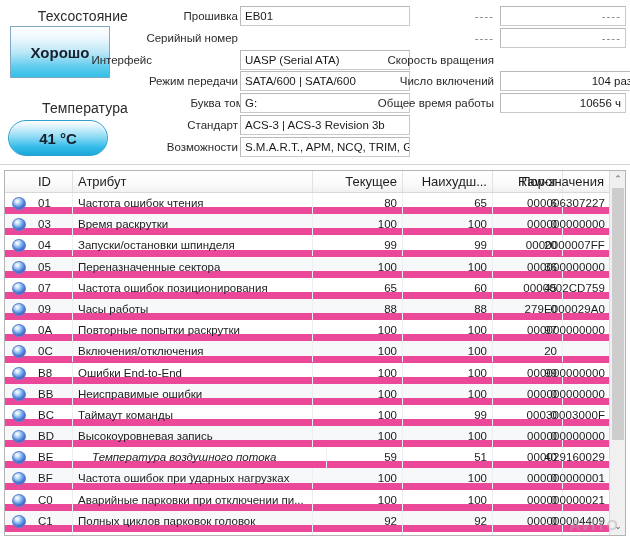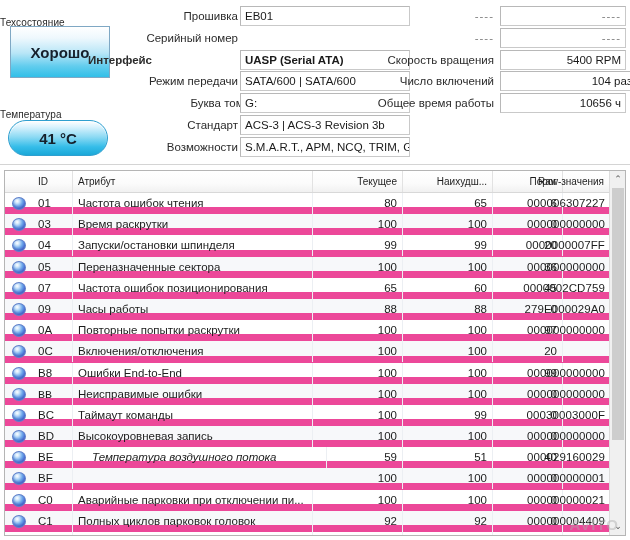--- a/index.html
+++ b/index.html
@@ -26,25 +26,24 @@
 
   
   .status-block {
     position: absolute;
     left: 0; top: 0;
     width: 128px; height: 166px;
   }
   .status-caption {
     position: absolute;
     left: 0; width: 128px;
-    text-align: left;
-    font-size: 10px;
+    text-align: right;
+    font-size: 14px;
     color: #2a2a2a;
     letter-spacing: .1px;
-    margin-top: 9px;
   }
   .status-caption.health { top: 8px; }
   .status-caption.temp { top: 100px; }
 
   .health-box {
     position: absolute;
     left: 10px; top: 26px;
     width: 100px; height: 52px;
     border: 1px solid #7fa8c4;
     background: linear-gradient(to bottom,
@@ -139,21 +138,21 @@
   .thead {
     position: relative;
     height: 22px;
     background: linear-gradient(to bottom, #ffffff 0%, #fbfbfb 60%, #f1f1f1 100%);
     border-bottom: 1px solid #d8d8d8;
   }
   .th {
     position: absolute;
     top: 0; height: 21px;
     line-height: 21px;
-    font-size: 10px;
+    font-size: 13px;
     color: #1d1d1d;
     padding: 0 5px;
     border-right: 1px solid #e2e2e2;
     white-space: nowrap;
     overflow: hidden;
   }
   .th.num { text-align: right; }
 
   .rows {
     position: relative;
@@ -243,21 +242,21 @@
     </div>
 
     <div id="fields-left">
         <div class="field-row" style="left: 0px; top: 6px; width: 410px;">
           <div class="field-label" style="right: 172px;">Прошивка</div>
           <div class="field-box" style="left: 240px; width: 170px;">EB01</div>
         </div>
         <div class="field-row" style="left: 0px; top: 27.8px; width: 410px;">
           <div class="field-label" style="right: 172px;">Серийный номер</div>
         </div>
-        <div class="field-row" style="left: 0px; top: 49.6px; width: 324px; font-weight: bold;">
+        <div class="field-row" style="left: 0px; top: 49.6px; width: 324px;">
           <div class="field-label" style="right: 172px;">Интерфейс</div>
           <div class="field-box" style="left: 240px; width: 170px;">UASP (Serial ATA)</div>
         </div>
         <div class="field-row" style="left: 0px; top: 71.4px; width: 410px;">
           <div class="field-label" style="right: 172px;">Режим передачи</div>
           <div class="field-box" style="left: 240px; width: 170px;">SATA/600 | SATA/600</div>
         </div>
         <div class="field-row" style="left: 0px; top: 93.2px; width: 410px;">
           <div class="field-label" style="right: 160px;">Буква тома</div>
           <div class="field-box" style="left: 240px; width: 170px;">G:</div>
@@ -275,21 +274,20 @@
         <div class="field-row" style="left: 414px; top: 6px; width: 212px;">
           <div class="field-label dash-label" style="right: 132px;">----</div>
           <div class="field-box right dash-value" style="left: 86px; width: 126px;">----</div>
         </div>
         <div class="field-row" style="left: 414px; top: 27.8px; width: 212px;">
           <div class="field-label dash-label" style="right: 132px;">----</div>
           <div class="field-box right dash-value" style="left: 86px; width: 126px;">----</div>
         </div>
         <div class="field-row" style="left: 414px; top: 49.6px; width: 212px;">
           <div class="field-label" style="right: 132px;">Скорость вращения</div>
-          <div class="field-box right" style="left: 86px; width: 126px;">5400 RPM</div>
         </div>
         <div class="field-row" style="left: 414px; top: 71.4px; width: 212px;">
           <div class="field-label" style="right: 132px;">Число включений</div>
           <div class="field-box right" style="left: 86px; width: 137px;">104 раз</div>
         </div>
         <div class="field-row" style="left: 414px; top: 93.2px; width: 212px;">
           <div class="field-label" style="right: 132px;">Общее время работы</div>
           <div class="field-box right" style="left: 86px; width: 126px;">10656 ч</div>
         </div>
       </div>
@@ -385,21 +383,21 @@
           <div class="orb"></div>
           <div class="cell" style="left: 28px; width: 40px;">B8</div>
           <div class="cell" style="left: 68px; width: 240px;">Ошибки End-to-End</div>
           <div class="cell num" style="left: 308px; width: 90px;">100</div>
           <div class="cell num" style="left: 398px; width: 90px;">100</div>
           <div class="cell num" style="left: 488px; width: 70px;">99</div>
           <div class="cell raw" style="left: 478px; width: 127px; border-right: none;">000000000000</div>
         </div>
         <div class="trow alt">
           <div class="orb"></div>
-          <div class="cell" style="left: 28px; width: 40px; font-family: Liberation Mono, monospace;">BB</div>
+          <div class="cell" style="left: 28px; width: 40px;">BB</div>
           <div class="cell" style="left: 68px; width: 240px;">Неисправимые ошибки</div>
           <div class="cell num" style="left: 308px; width: 90px;">100</div>
           <div class="cell num" style="left: 398px; width: 90px;">100</div>
           <div class="cell num" style="left: 488px; width: 70px;">0</div>
           <div class="cell raw" style="left: 478px; width: 127px; border-right: none;">000000000000</div>
         </div>
         <div class="trow">
           <div class="orb"></div>
           <div class="cell" style="left: 28px; width: 40px;">BC</div>
           <div class="cell" style="left: 68px; width: 240px;">Таймаут команды</div>
@@ -422,20 +420,21 @@
           <div class="cell" style="left: 28px; width: 40px;">BE</div>
           <div class="cell" style="left: 82px; width: 240px; font-style: italic;">Температура воздушного потока</div>
           <div class="cell num" style="left: 308px; width: 90px;">59</div>
           <div class="cell num" style="left: 398px; width: 90px;">51</div>
           <div class="cell num" style="left: 488px; width: 70px;">40</div>
           <div class="cell raw" style="left: 478px; width: 127px; border-right: none;">000029160029</div>
         </div>
         <div class="trow alt">
           <div class="orb"></div>
           <div class="cell" style="left: 28px; width: 40px;">BF</div>
+          <div class="cell" style="left: 68px; width: 240px;">Частота ошибок при ударных нагрузках</div>
           <div class="cell num" style="left: 308px; width: 90px;">100</div>
           <div class="cell num" style="left: 398px; width: 90px;">100</div>
           <div class="cell num" style="left: 488px; width: 70px;">0</div>
           <div class="cell raw" style="left: 478px; width: 127px; border-right: none;">000000000001</div>
         </div>
         <div class="trow">
           <div class="orb"></div>
           <div class="cell" style="left: 28px; width: 40px;">C0</div>
           <div class="cell" style="left: 68px; width: 240px;">Аварийные парковки при отключении пи...</div>
           <div class="cell num" style="left: 308px; width: 90px;">100</div>

